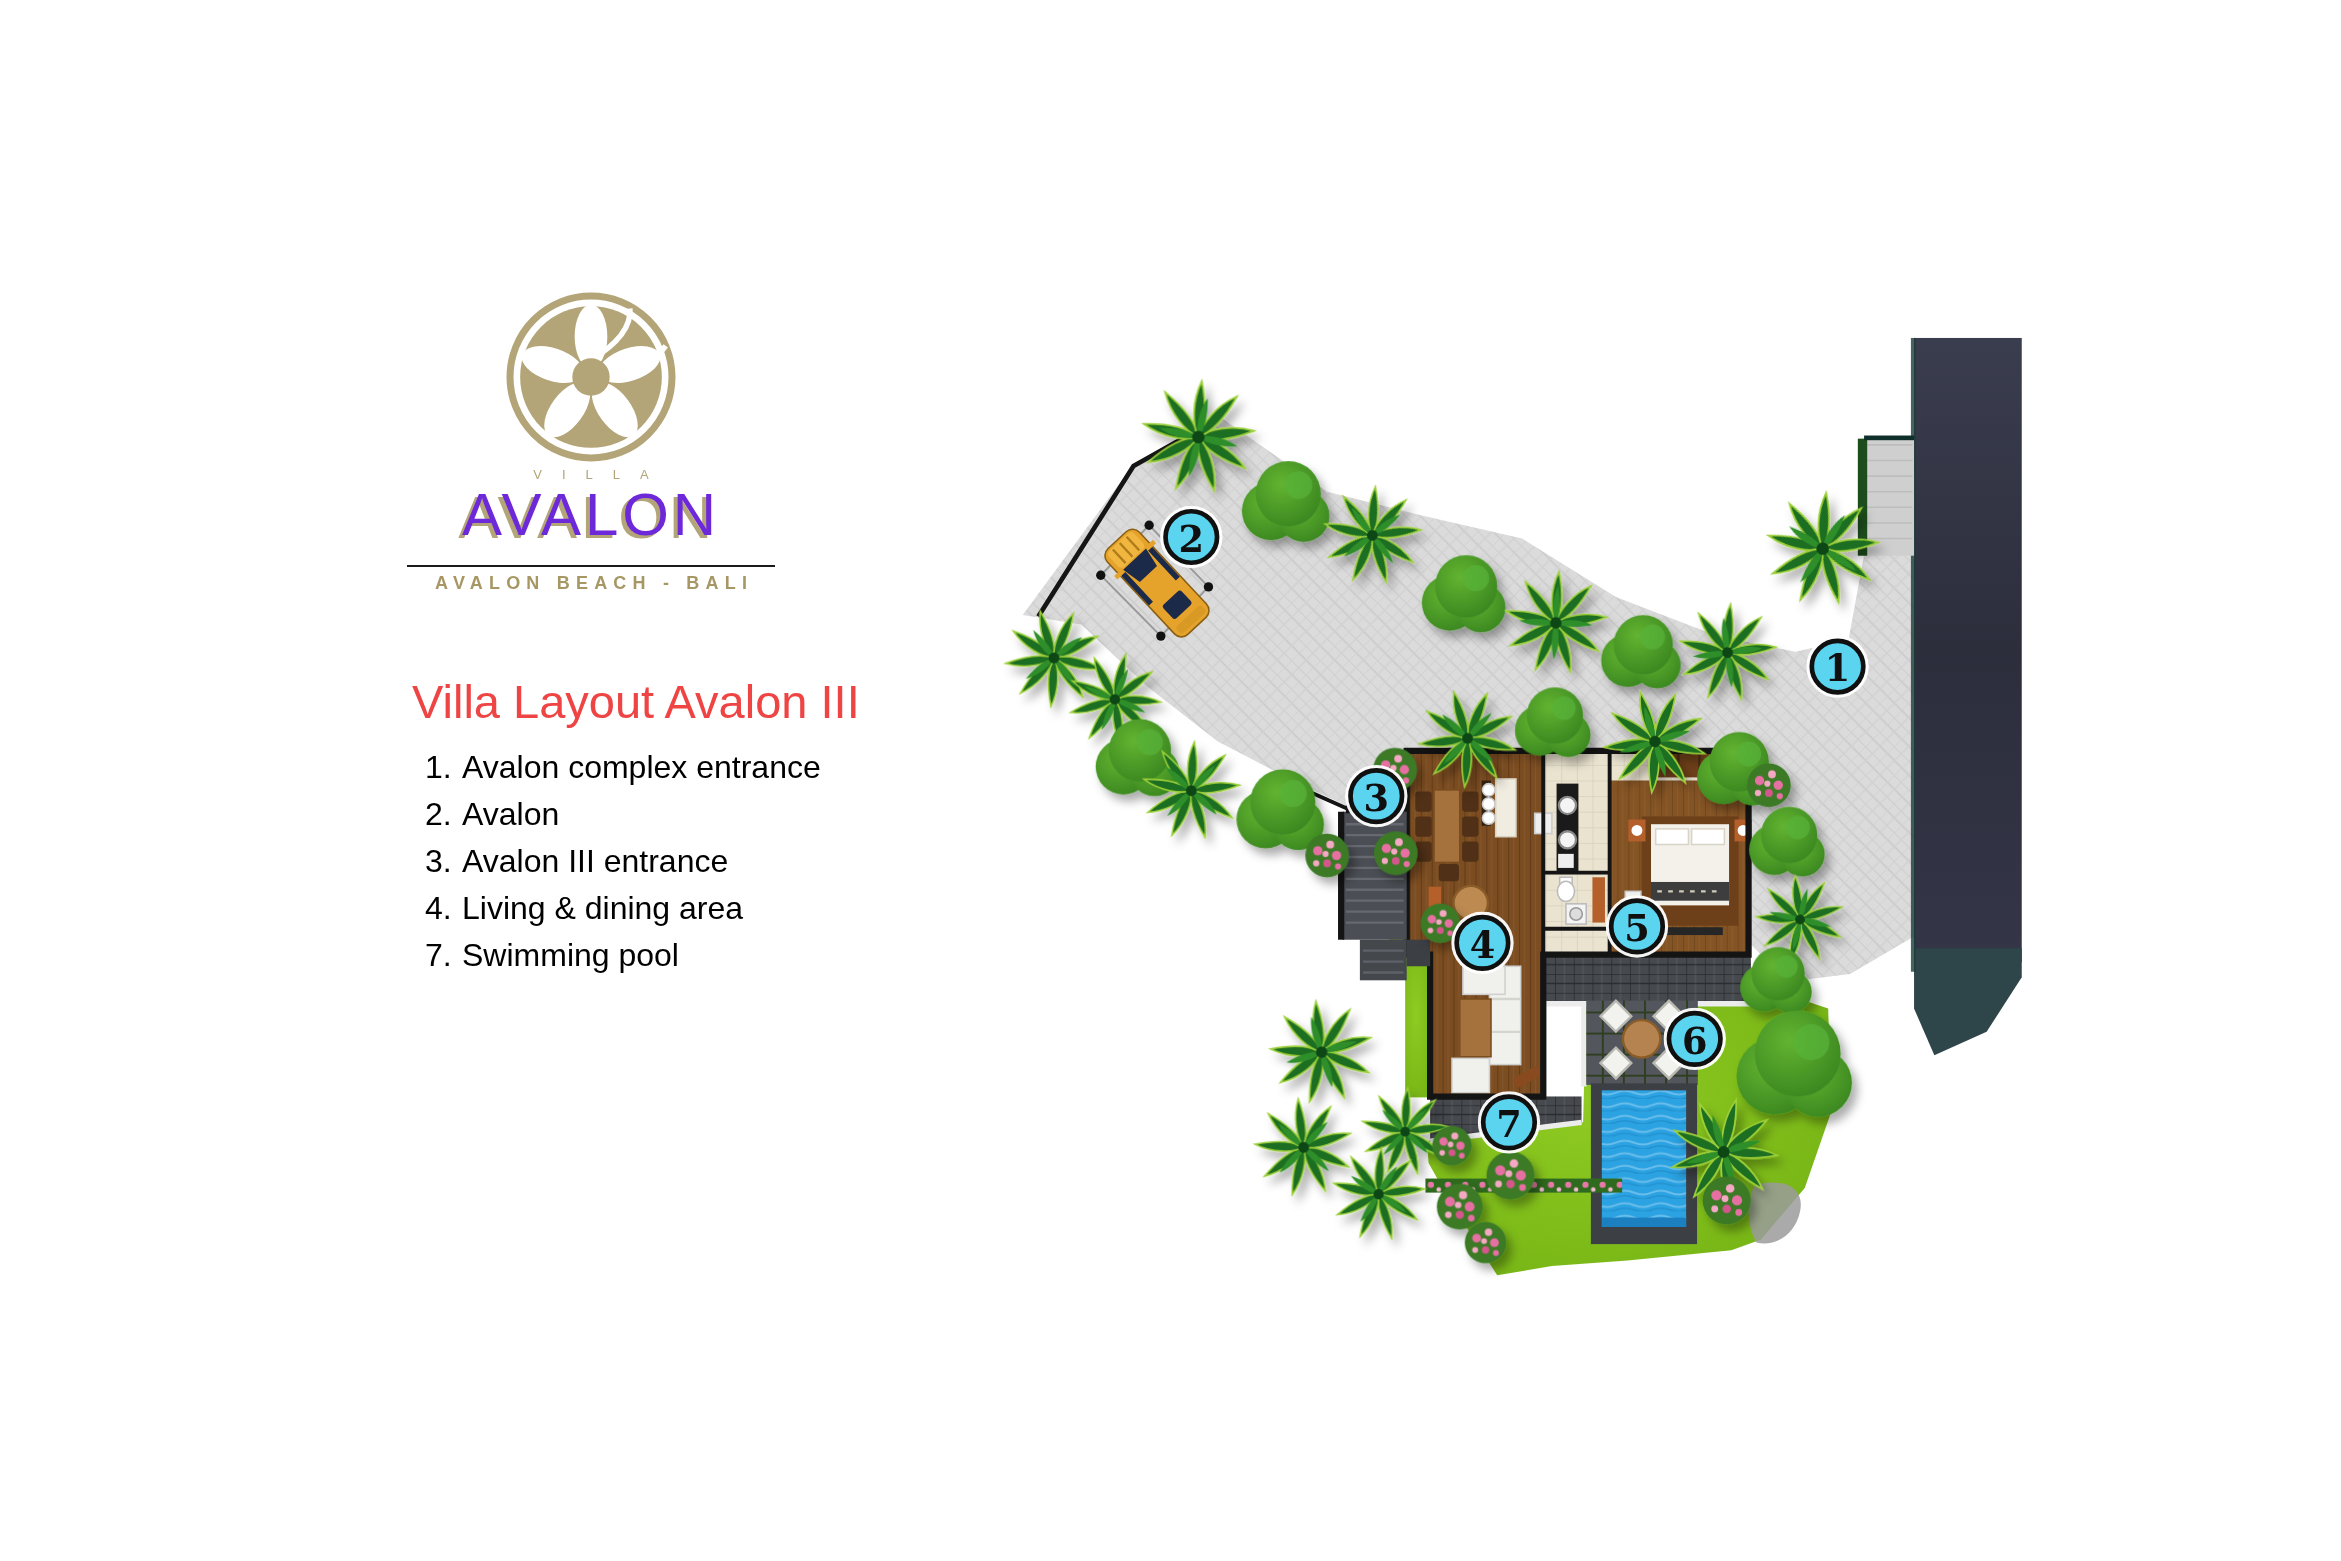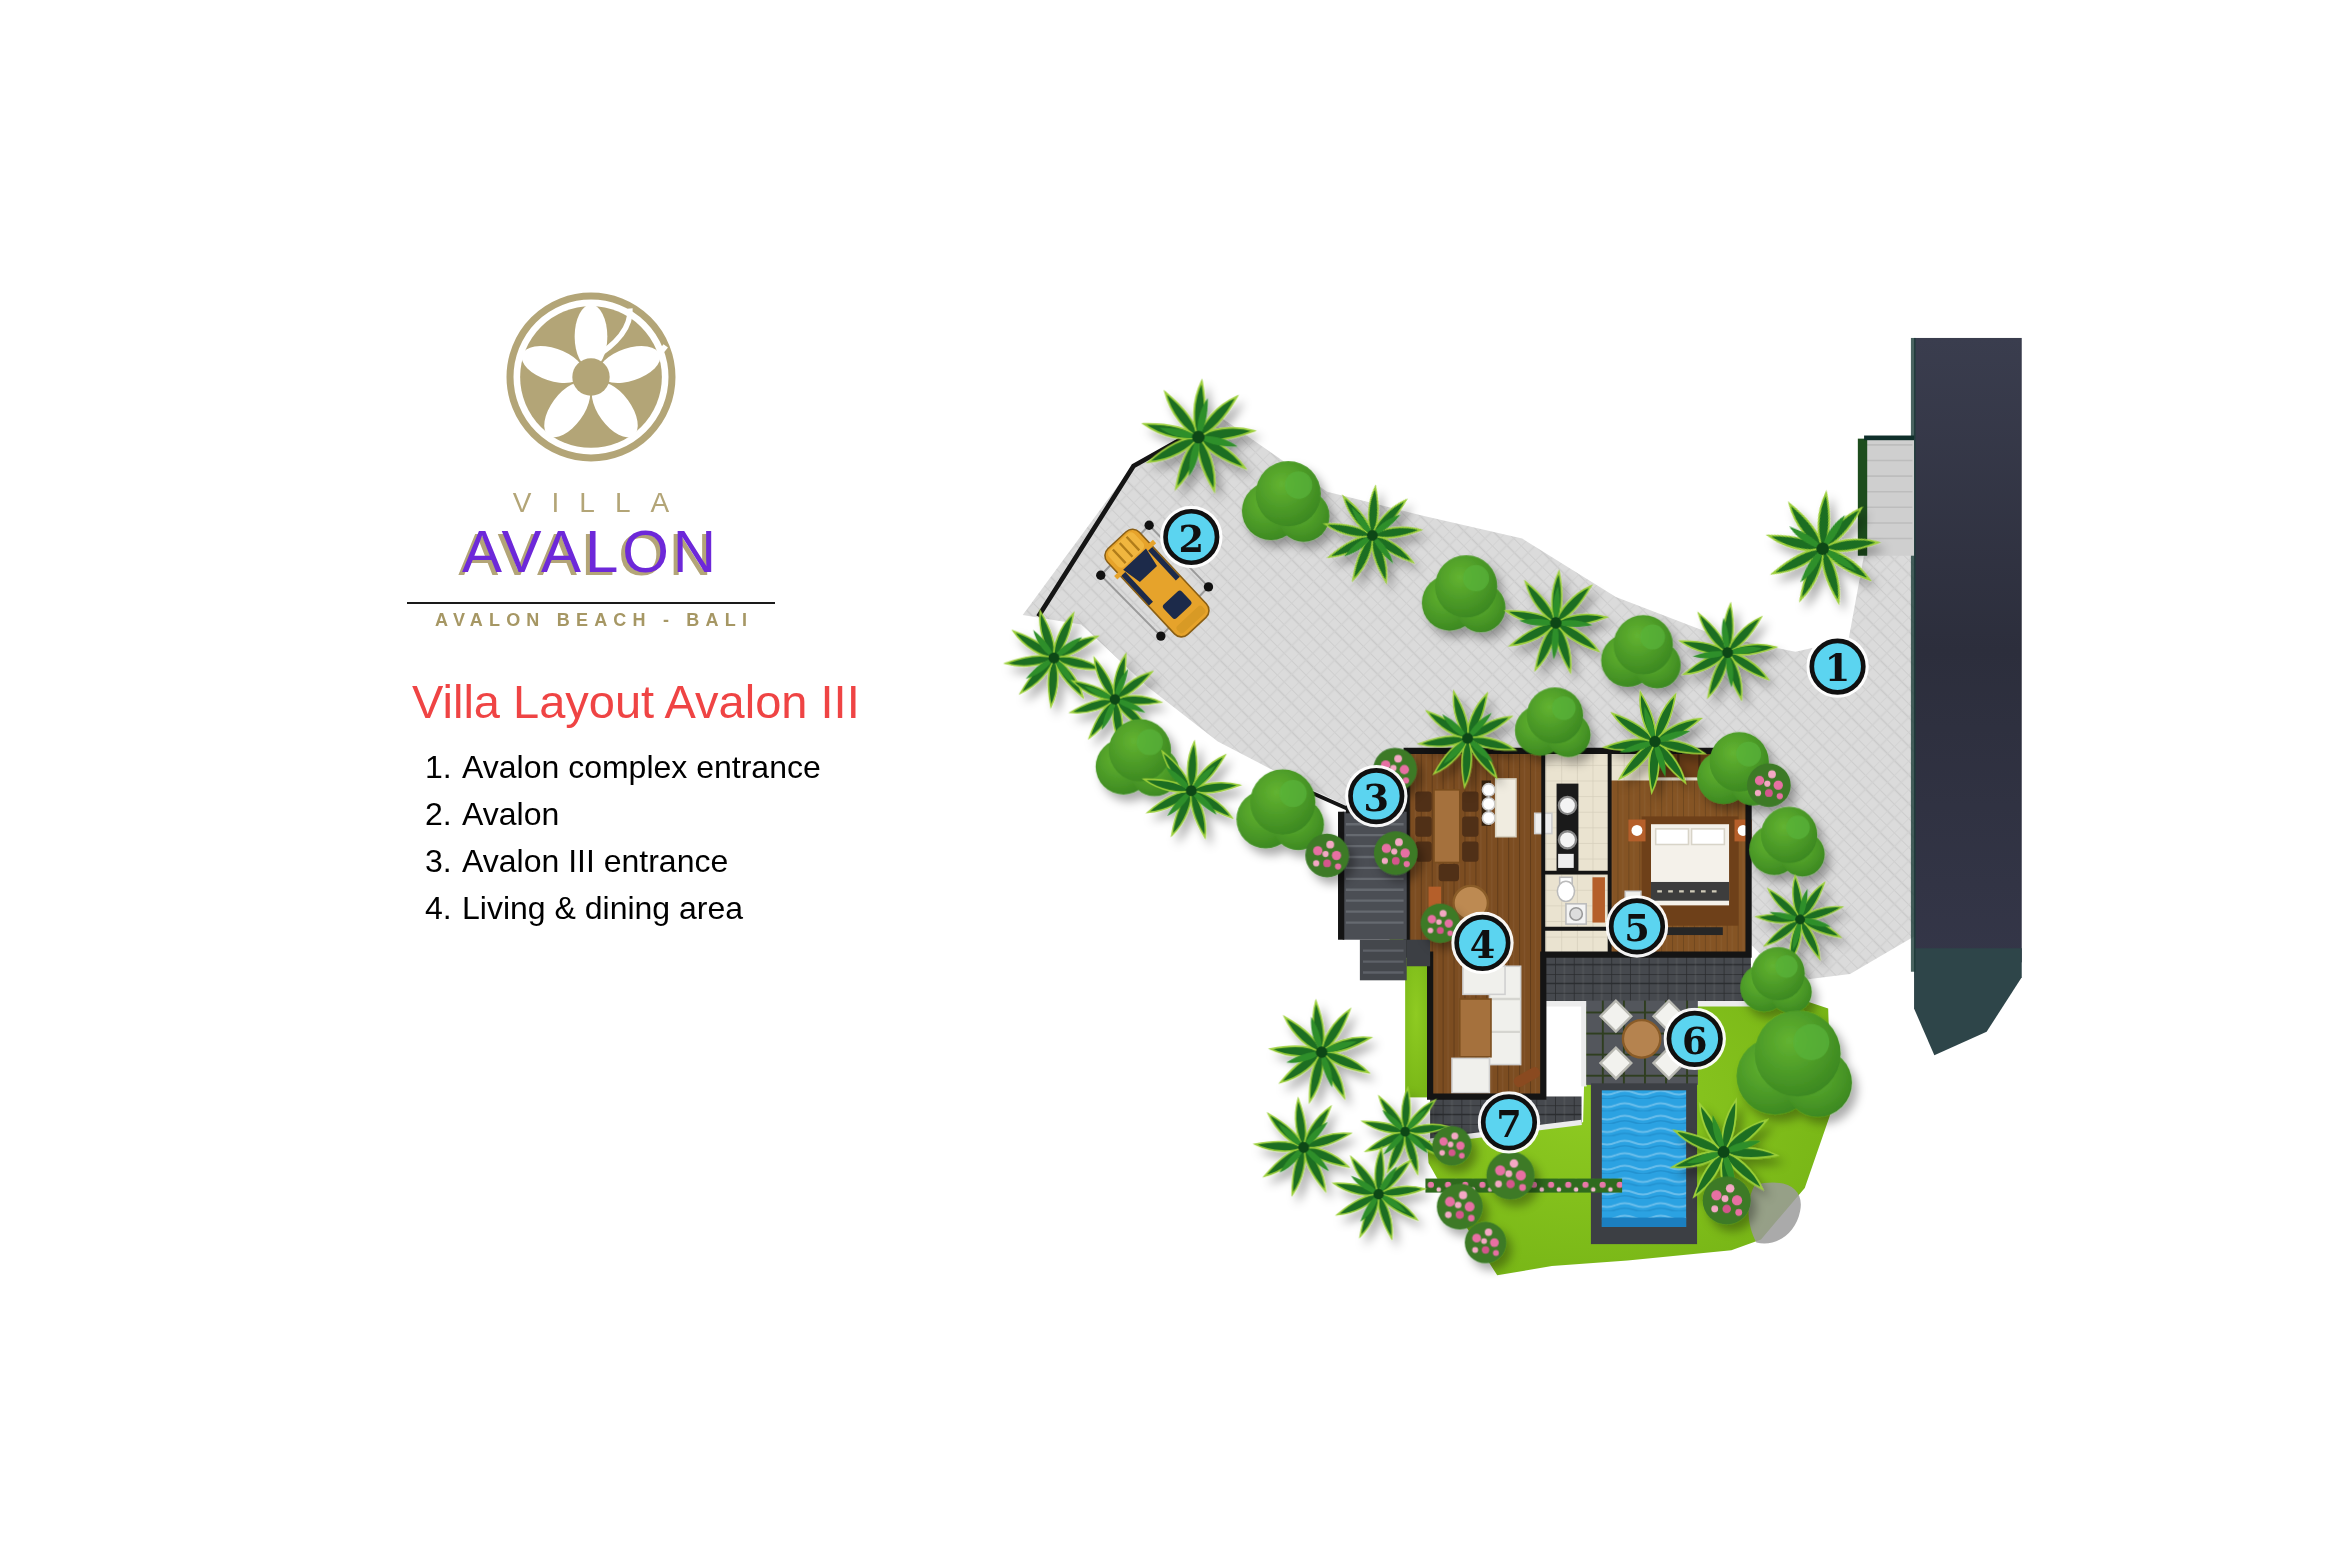--- a/index.html
+++ b/index.html
@@ -1,21 +1,21 @@
 <!DOCTYPE html>
 <html style="font-size:12.5px"><head>
 <meta charset="utf-8">
 <style>
   html,body{margin:0;padding:0;background:#fff;}
   .canvas{position:relative;width:2342px;height:1561px;background:#ffffff;overflow:hidden;
           font-family:"Liberation Sans",sans-serif;}
   
   .brand{position:absolute;left:388px;top:289px;width:406px;text-align:center;}
   .logo-svg{display:block;margin:0 auto;}
-  .brand-villa{margin-top:22px;font-size:28px;letter-spacing:20px;padding-left:20px;
+  .brand-villa{margin-top:2px;font-size:13px;letter-spacing:20px;padding-left:20px;
                color:#b3a577;font-weight:400;}
   .brand-name{margin-top:-6.2px;font-size:60px;line-height:78px;letter-spacing:3.9px;
               color:#6d28d9;font-weight:400;text-shadow:-3.9px 3.1px 0 #b3a577;}
   .brand-rule{margin:11px auto 0 auto;width:368px;height:2.3px;background:#1a1a1a;}
   .brand-tagline{margin-top:6.2px;font-size:18px;font-weight:bold;letter-spacing:6.2px;
                  padding-left:6.2px;color:#a69764;}
   .page-title{position:absolute;left:412px;top:674px;font-size:47px;color:#ef4444;}
   .legend{position:absolute;left:425px;top:744px;font-size:32px;color:#000;}
   .legend-item{line-height:47px;white-space:nowrap;}
   .legend-item .num{display:inline-block;min-width:37px;}
@@ -56,20 +56,21 @@
     <div class="brand-tagline">AVALON BEACH - BALI</div>
   </div>
 
   <div class="page-title">Villa Layout Avalon III</div>
 
   <div class="legend">
     <div class="legend-item"><span class="num">1.</span><span>Avalon complex entrance</span></div>
     <div class="legend-item"><span class="num">2.</span><span>Avalon</span></div>
     <div class="legend-item"><span class="num">3.</span><span>Avalon III entrance</span></div>
     <div class="legend-item"><span class="num">4.</span><span>Living &amp; dining area</span></div>
+    <div class="legend-item"><span class="num">7.</span><span>Swimming pool</span></div>
   </div>
 
   <svg class="map-svg" width="2342" height="1561" viewBox="0 0 3000 2000">
     <defs>
       <pattern id="pave" width="26" height="26" patternUnits="userSpaceOnUse" patternTransform="rotate(45)">
         <rect width="26" height="26" fill="#dbdbdb"></rect>
         <path d="M0 0H26 M0 13H26" stroke="#c9c9c9" stroke-width="2"></path>
         <path d="M0 0V26 M13 0V26" stroke="#d2d2d2" stroke-width="2"></path>
       </pattern>
       <pattern id="plank" width="14" height="80" patternUnits="userSpaceOnUse">

